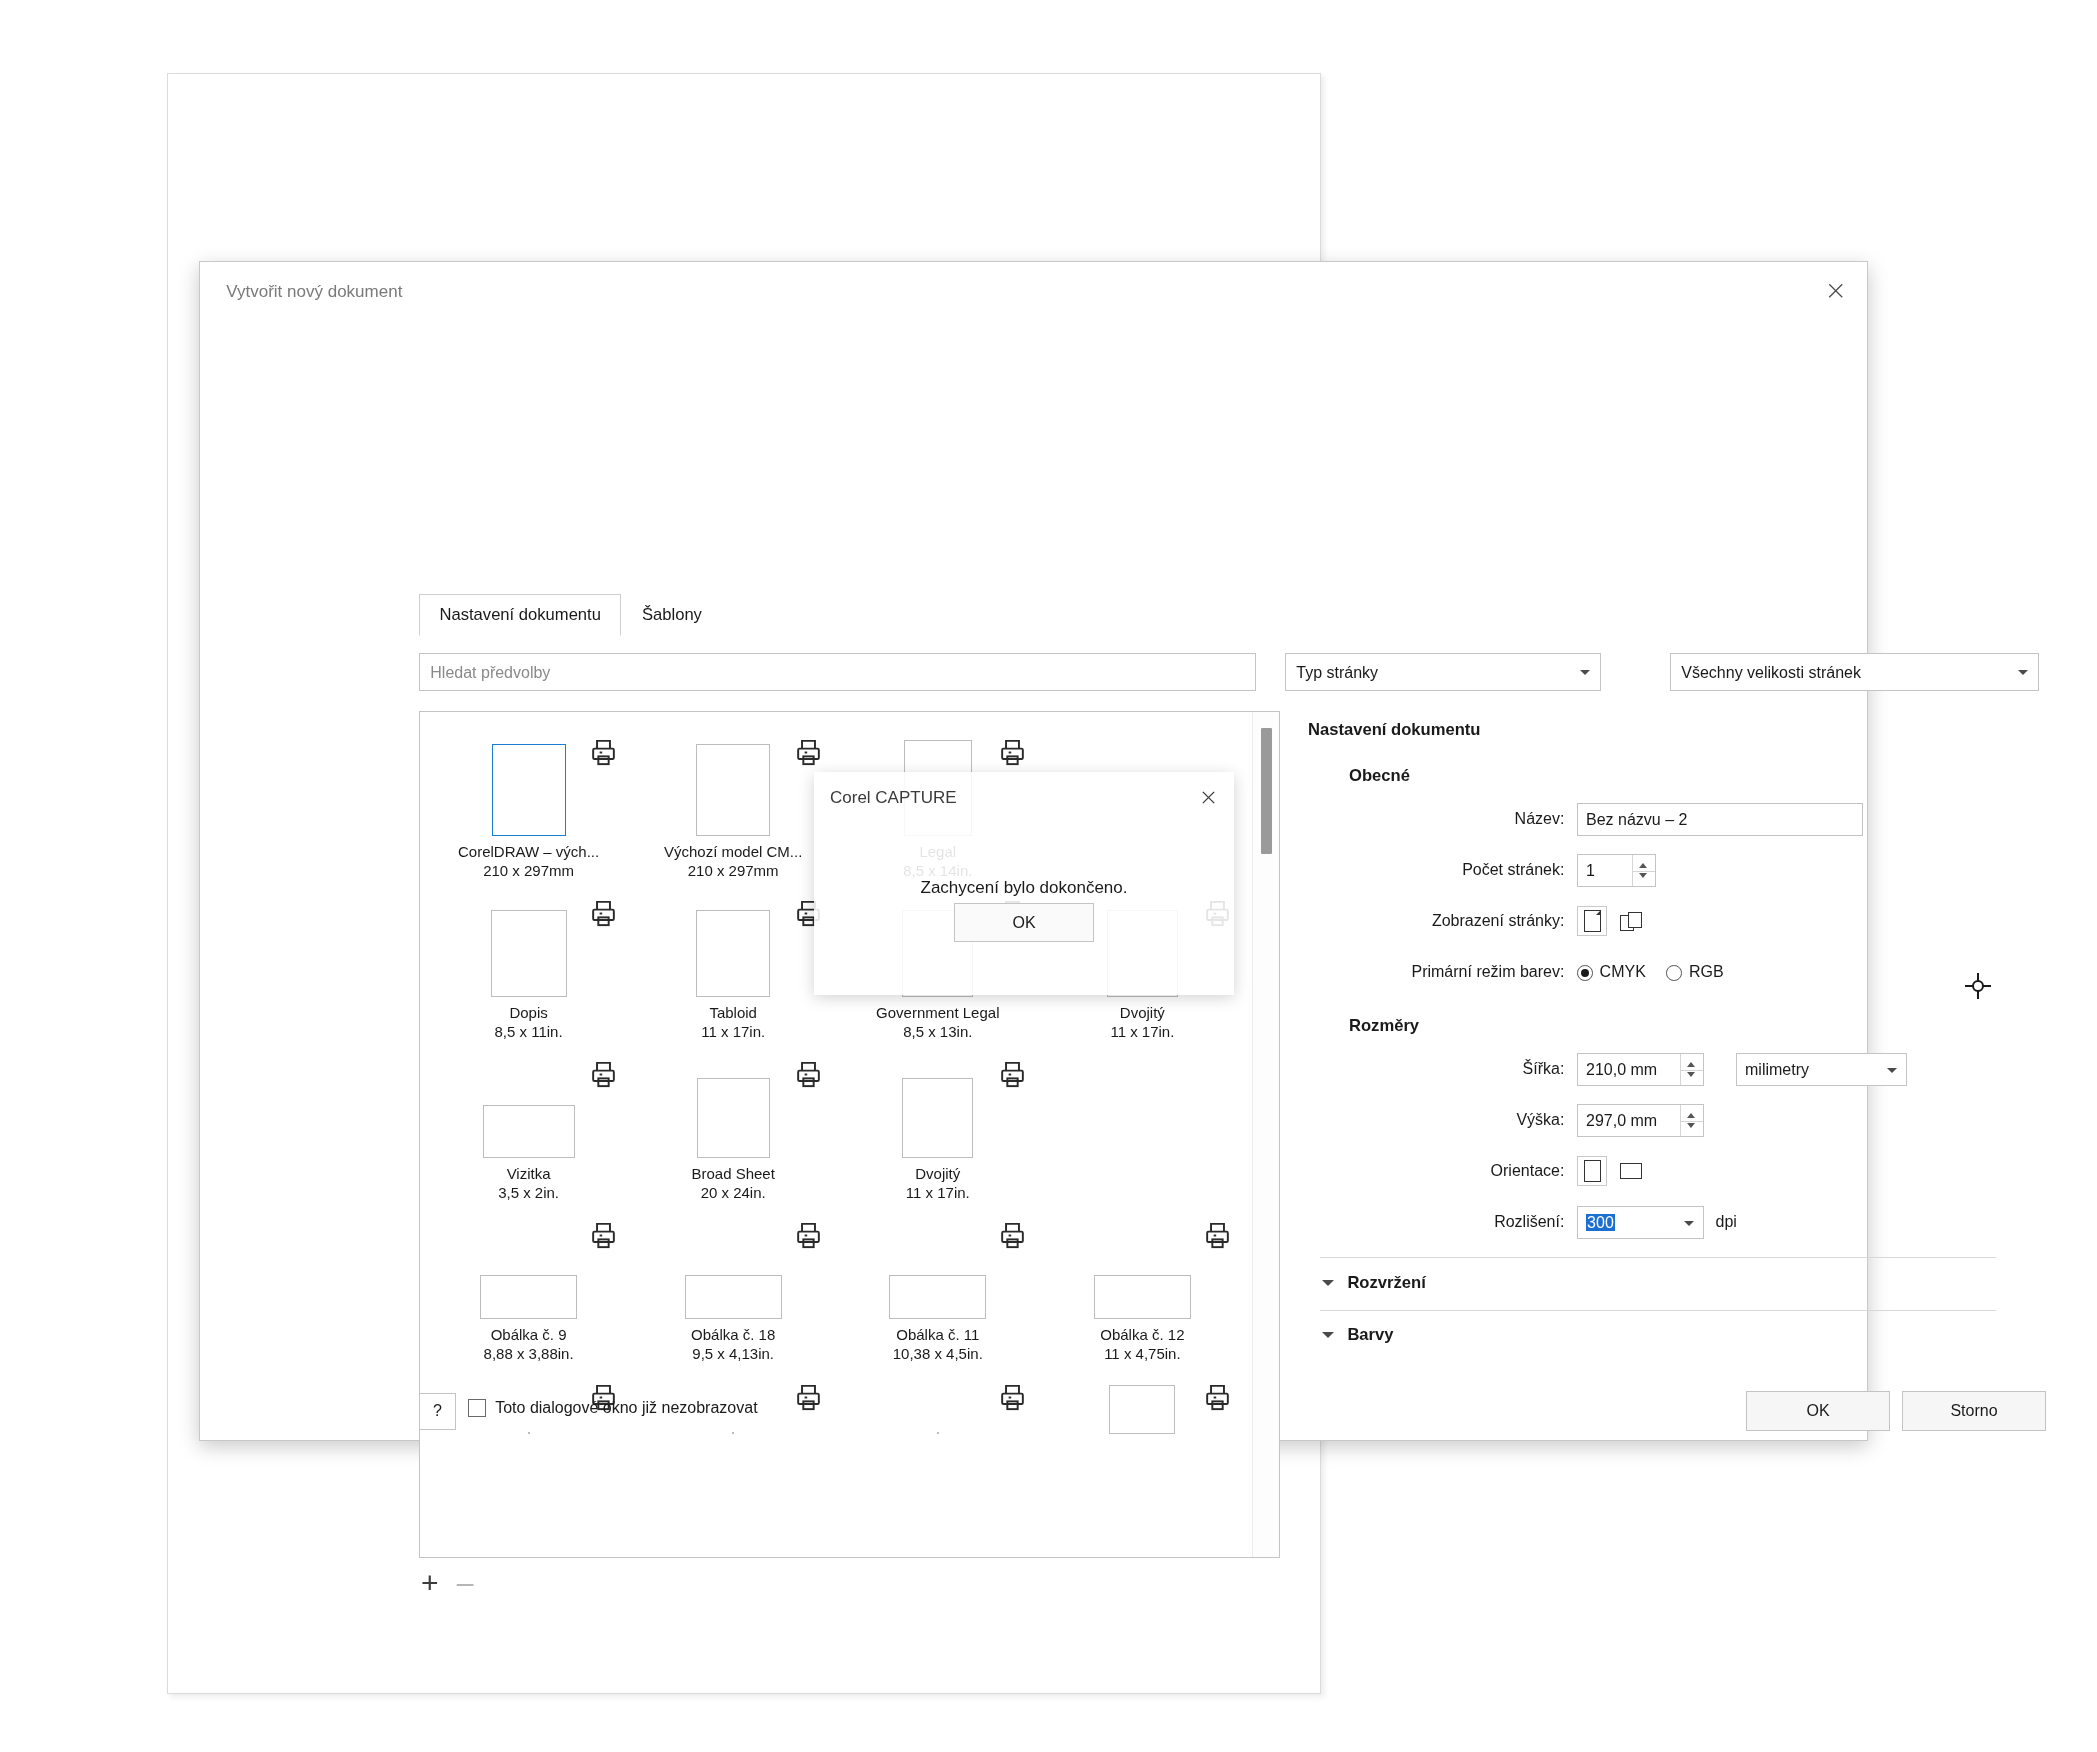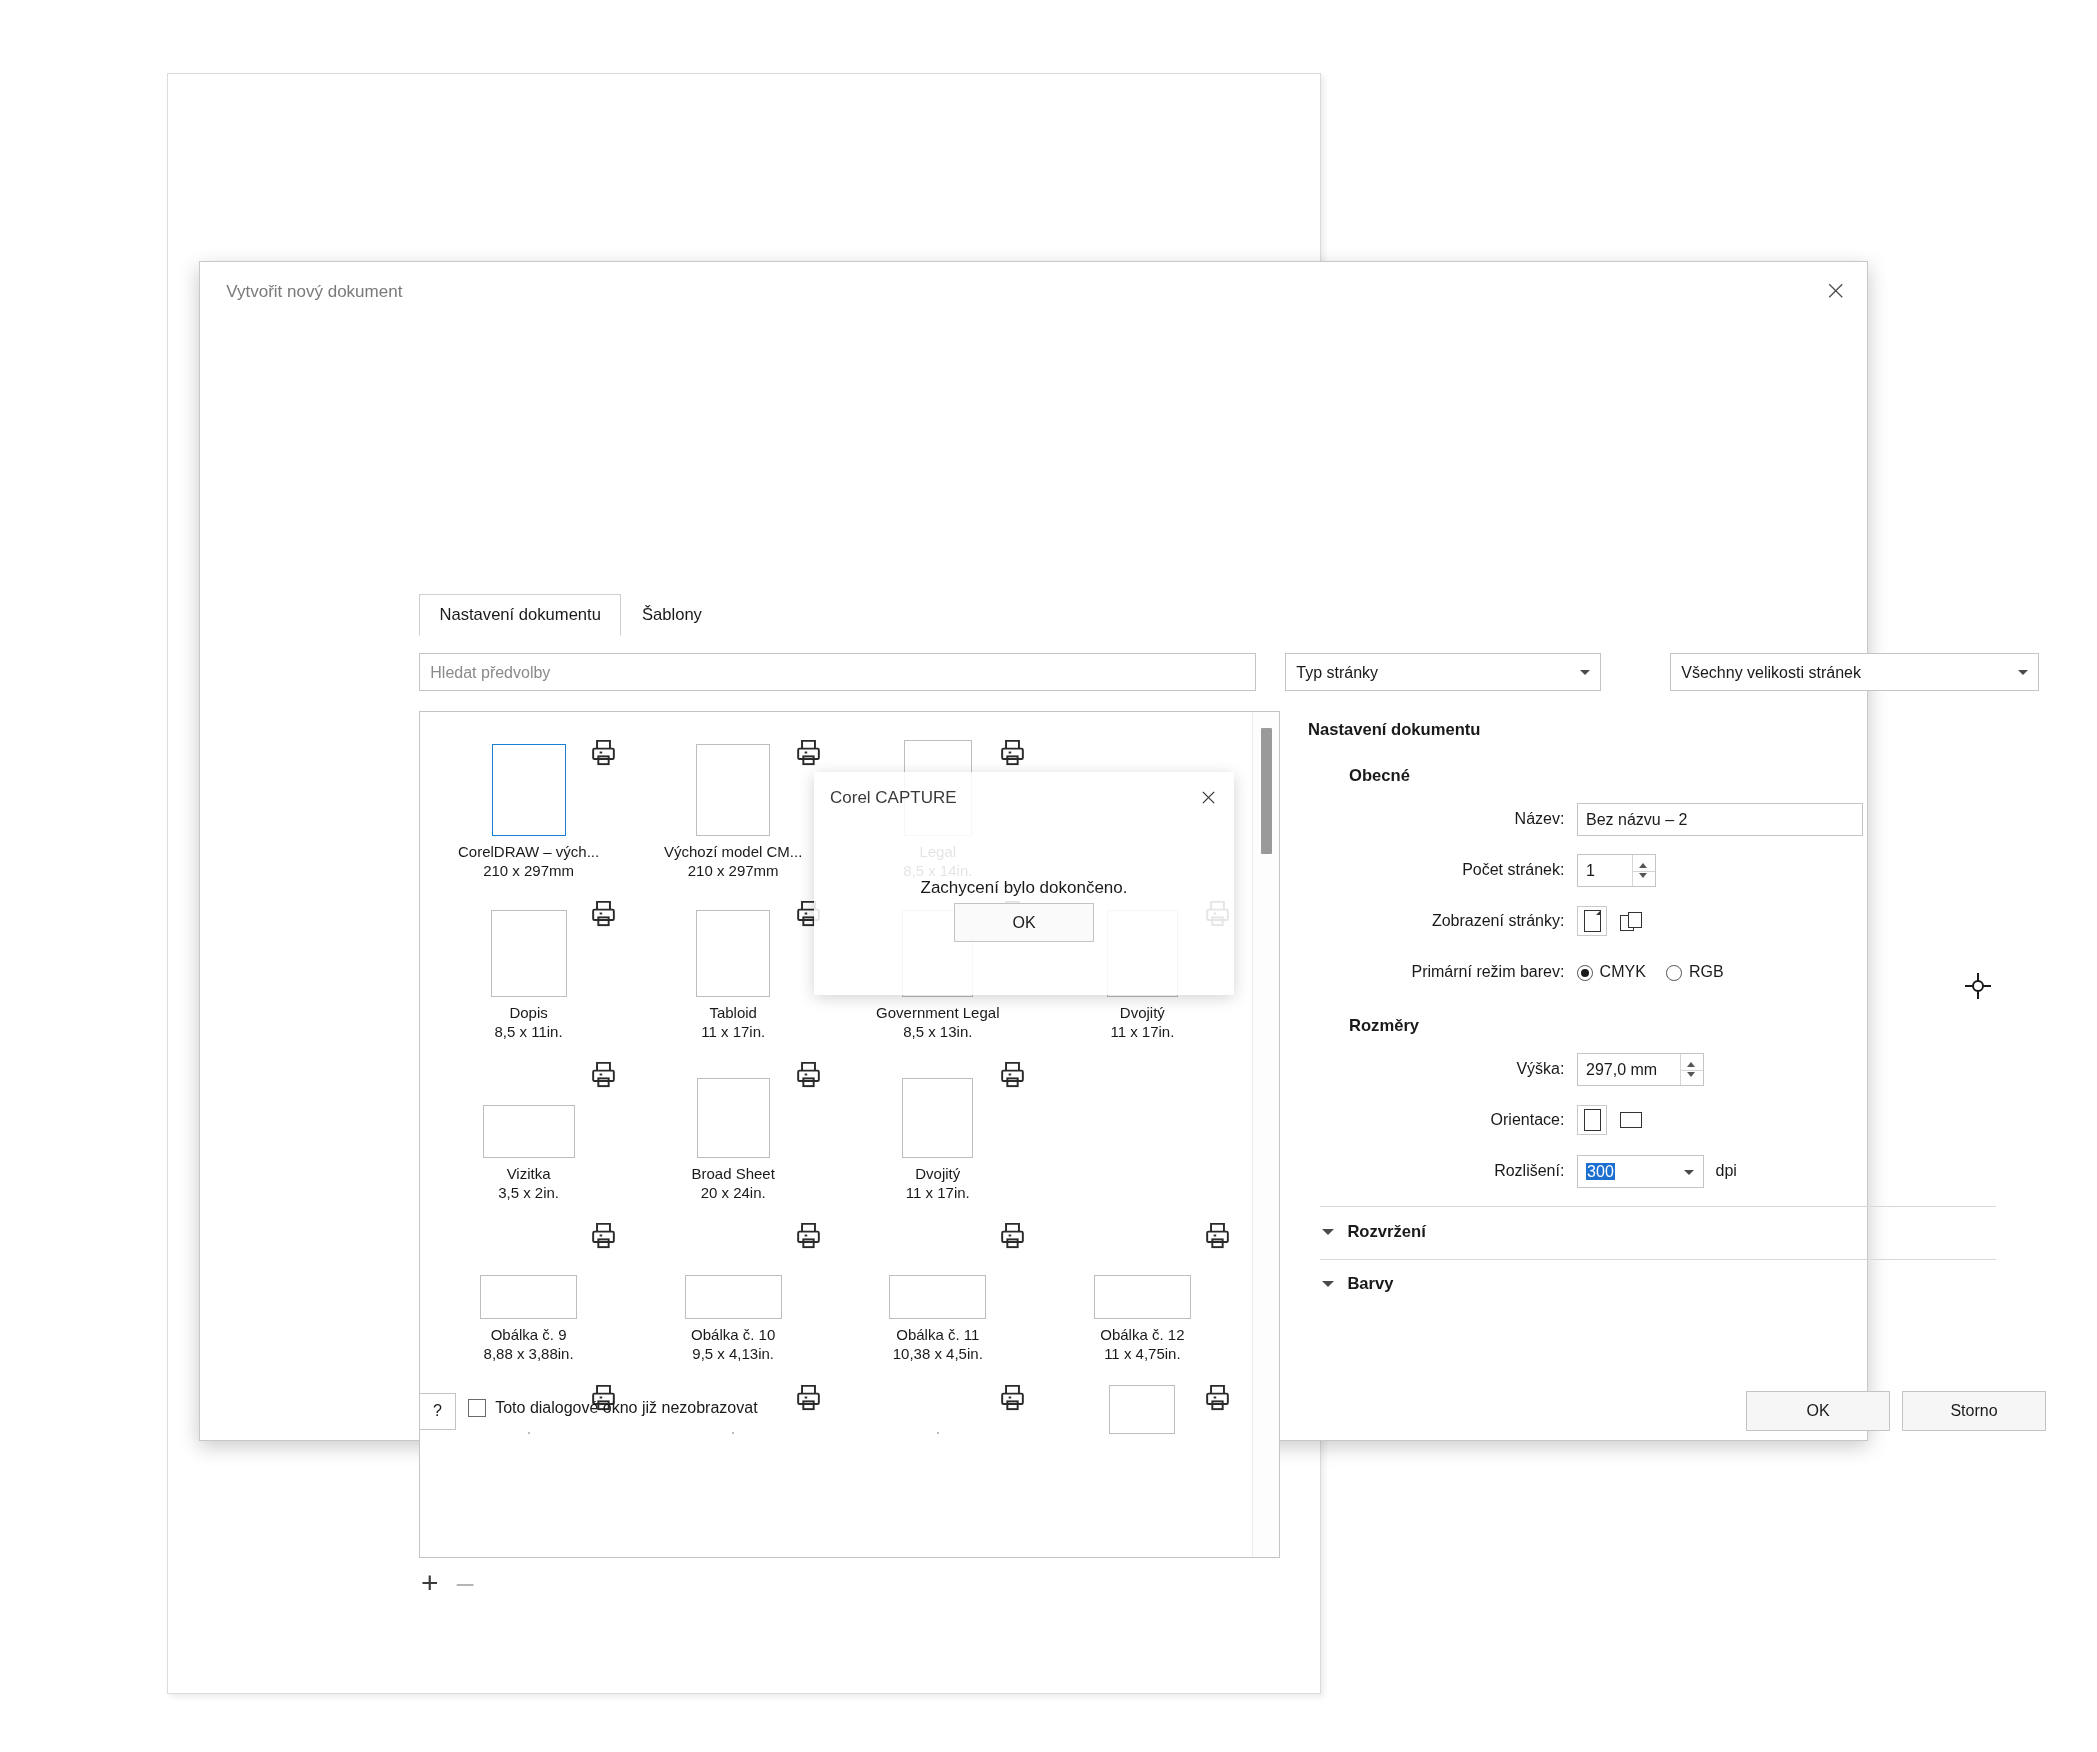--- a/index.html
+++ b/index.html
@@ -763,21 +763,21 @@
             <div class="preset-cell">
               <div class="preset-thumb-wrap">
                 <div class="corner-icon"><svg viewBox="0 0 24 24" fill="none" stroke="currentColor" stroke-width="1.5">
                     <path d="M7 9V3h10v6"></path>
                     <rect x="4" y="9" width="16" height="8" rx="1"></rect>
                     <rect x="8" y="15" width="8" height="6"></rect>
                     <path d="M9 12h2"></path>
                   </svg></div>
                 <div class="thumb" style="width:97px;height:44px;"></div>
               </div>
-              <div class="preset-label">Obálka č. 10</div>
+              <div class="preset-label">Obálka č. 18</div>
               <div class="preset-sub">9,5 x 4,13in.</div>
             </div>
             <div class="preset-cell">
               <div class="preset-thumb-wrap">
                 <div class="corner-icon"><svg viewBox="0 0 24 24" fill="none" stroke="currentColor" stroke-width="1.5">
                     <path d="M7 9V3h10v6"></path>
                     <rect x="4" y="9" width="16" height="8" rx="1"></rect>
                     <rect x="8" y="15" width="8" height="6"></rect>
                     <path d="M9 12h2"></path>
                   </svg></div>
@@ -899,20 +899,35 @@
           <span>CMYK</span>
         </span>
         <span class="radio">
           <span class="dot"></span>
           <span>RGB</span>
         </span>
       </div>
 
       <div class="group-title">Rozměry</div>
 
+      <div class="field-row">
+        <div class="field-label">Šířka:</div>
+        <div class="spinner" style="width:127px;">
+          <span>210,0 mm</span>
+          <span class="spin-btns">
+            <span class="up"></span>
+            <span class="spin-sep"></span>
+            <span class="dn"></span>
+          </span>
+        </div>
+        <div class="combo-sm" style="width:171px; margin-left:32px;">
+          <span>milimetry</span>
+          <span class="arrow"></span>
+        </div>
+      </div>
 
       <div class="field-row">
         <div class="field-label">Výška:</div>
         <div class="spinner" style="width:127px;">
           <span>297,0 mm</span>
           <span class="spin-btns">
             <span class="up"></span>
             <span class="spin-sep"></span>
             <span class="dn"></span>
           </span>

